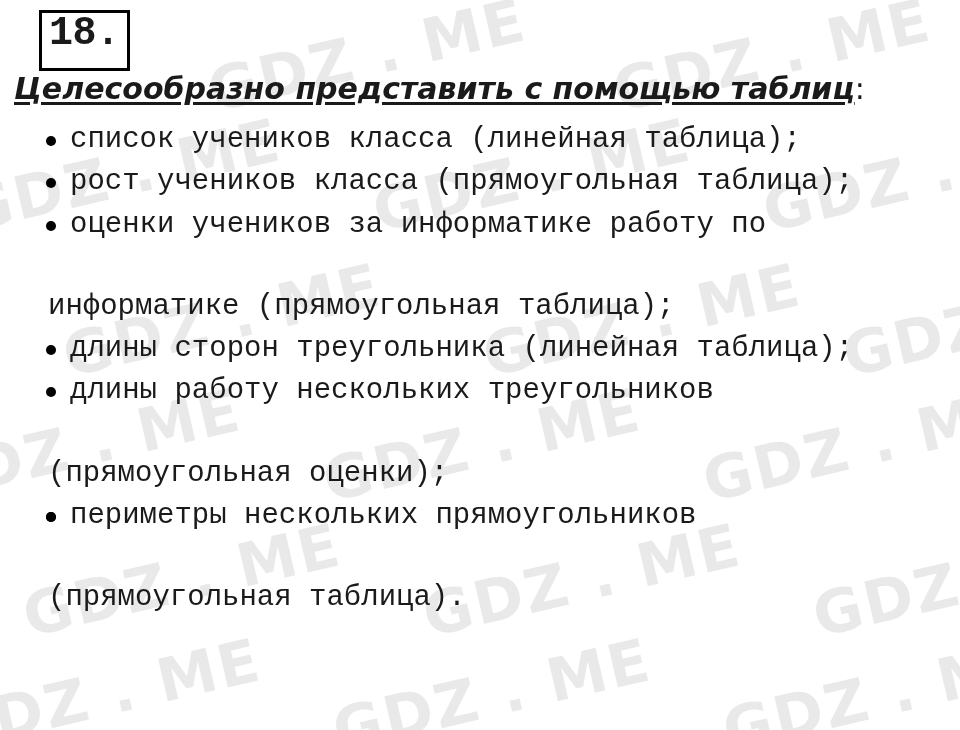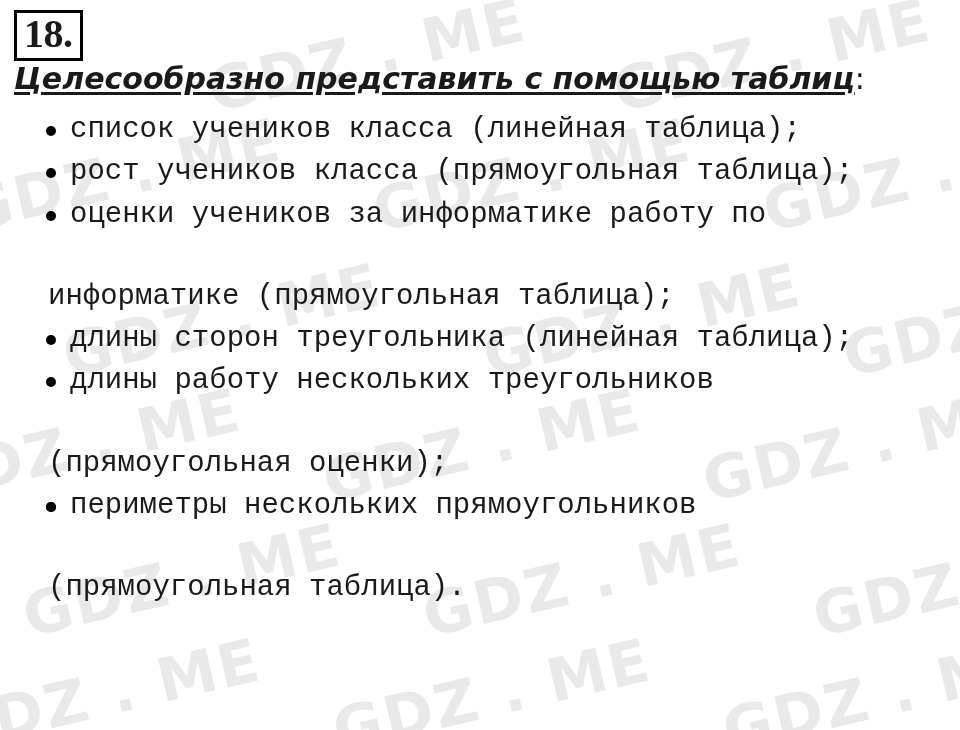--- a/index.html
+++ b/index.html
@@ -41,26 +41,27 @@
     position: relative;
     z-index: 10;
     padding: 10px 18px 0 14px;
     box-sizing: border-box;
     height: 730px;
   }
 
   .task-number-box {
     display: inline-block;
     border: 3px solid #000;
-    padding: 0px 7px 3px 7px;
+    padding: 0px 7px 13px 7px;
     font-size: 40px;
     font-weight: 700;
     line-height: 1.05;
-    font-family: Liberation Serif, serif;
+    font-family: Liberation Mono, monospace;
     letter-spacing: -0.5px;
+    margin-left: 25px;
   }
 
   .intro {
     font-size: 30px;
     line-height: 1.2;
     white-space: nowrap;
   }
   .intro .emph {
     font-style: italic;
     font-weight: 700;

